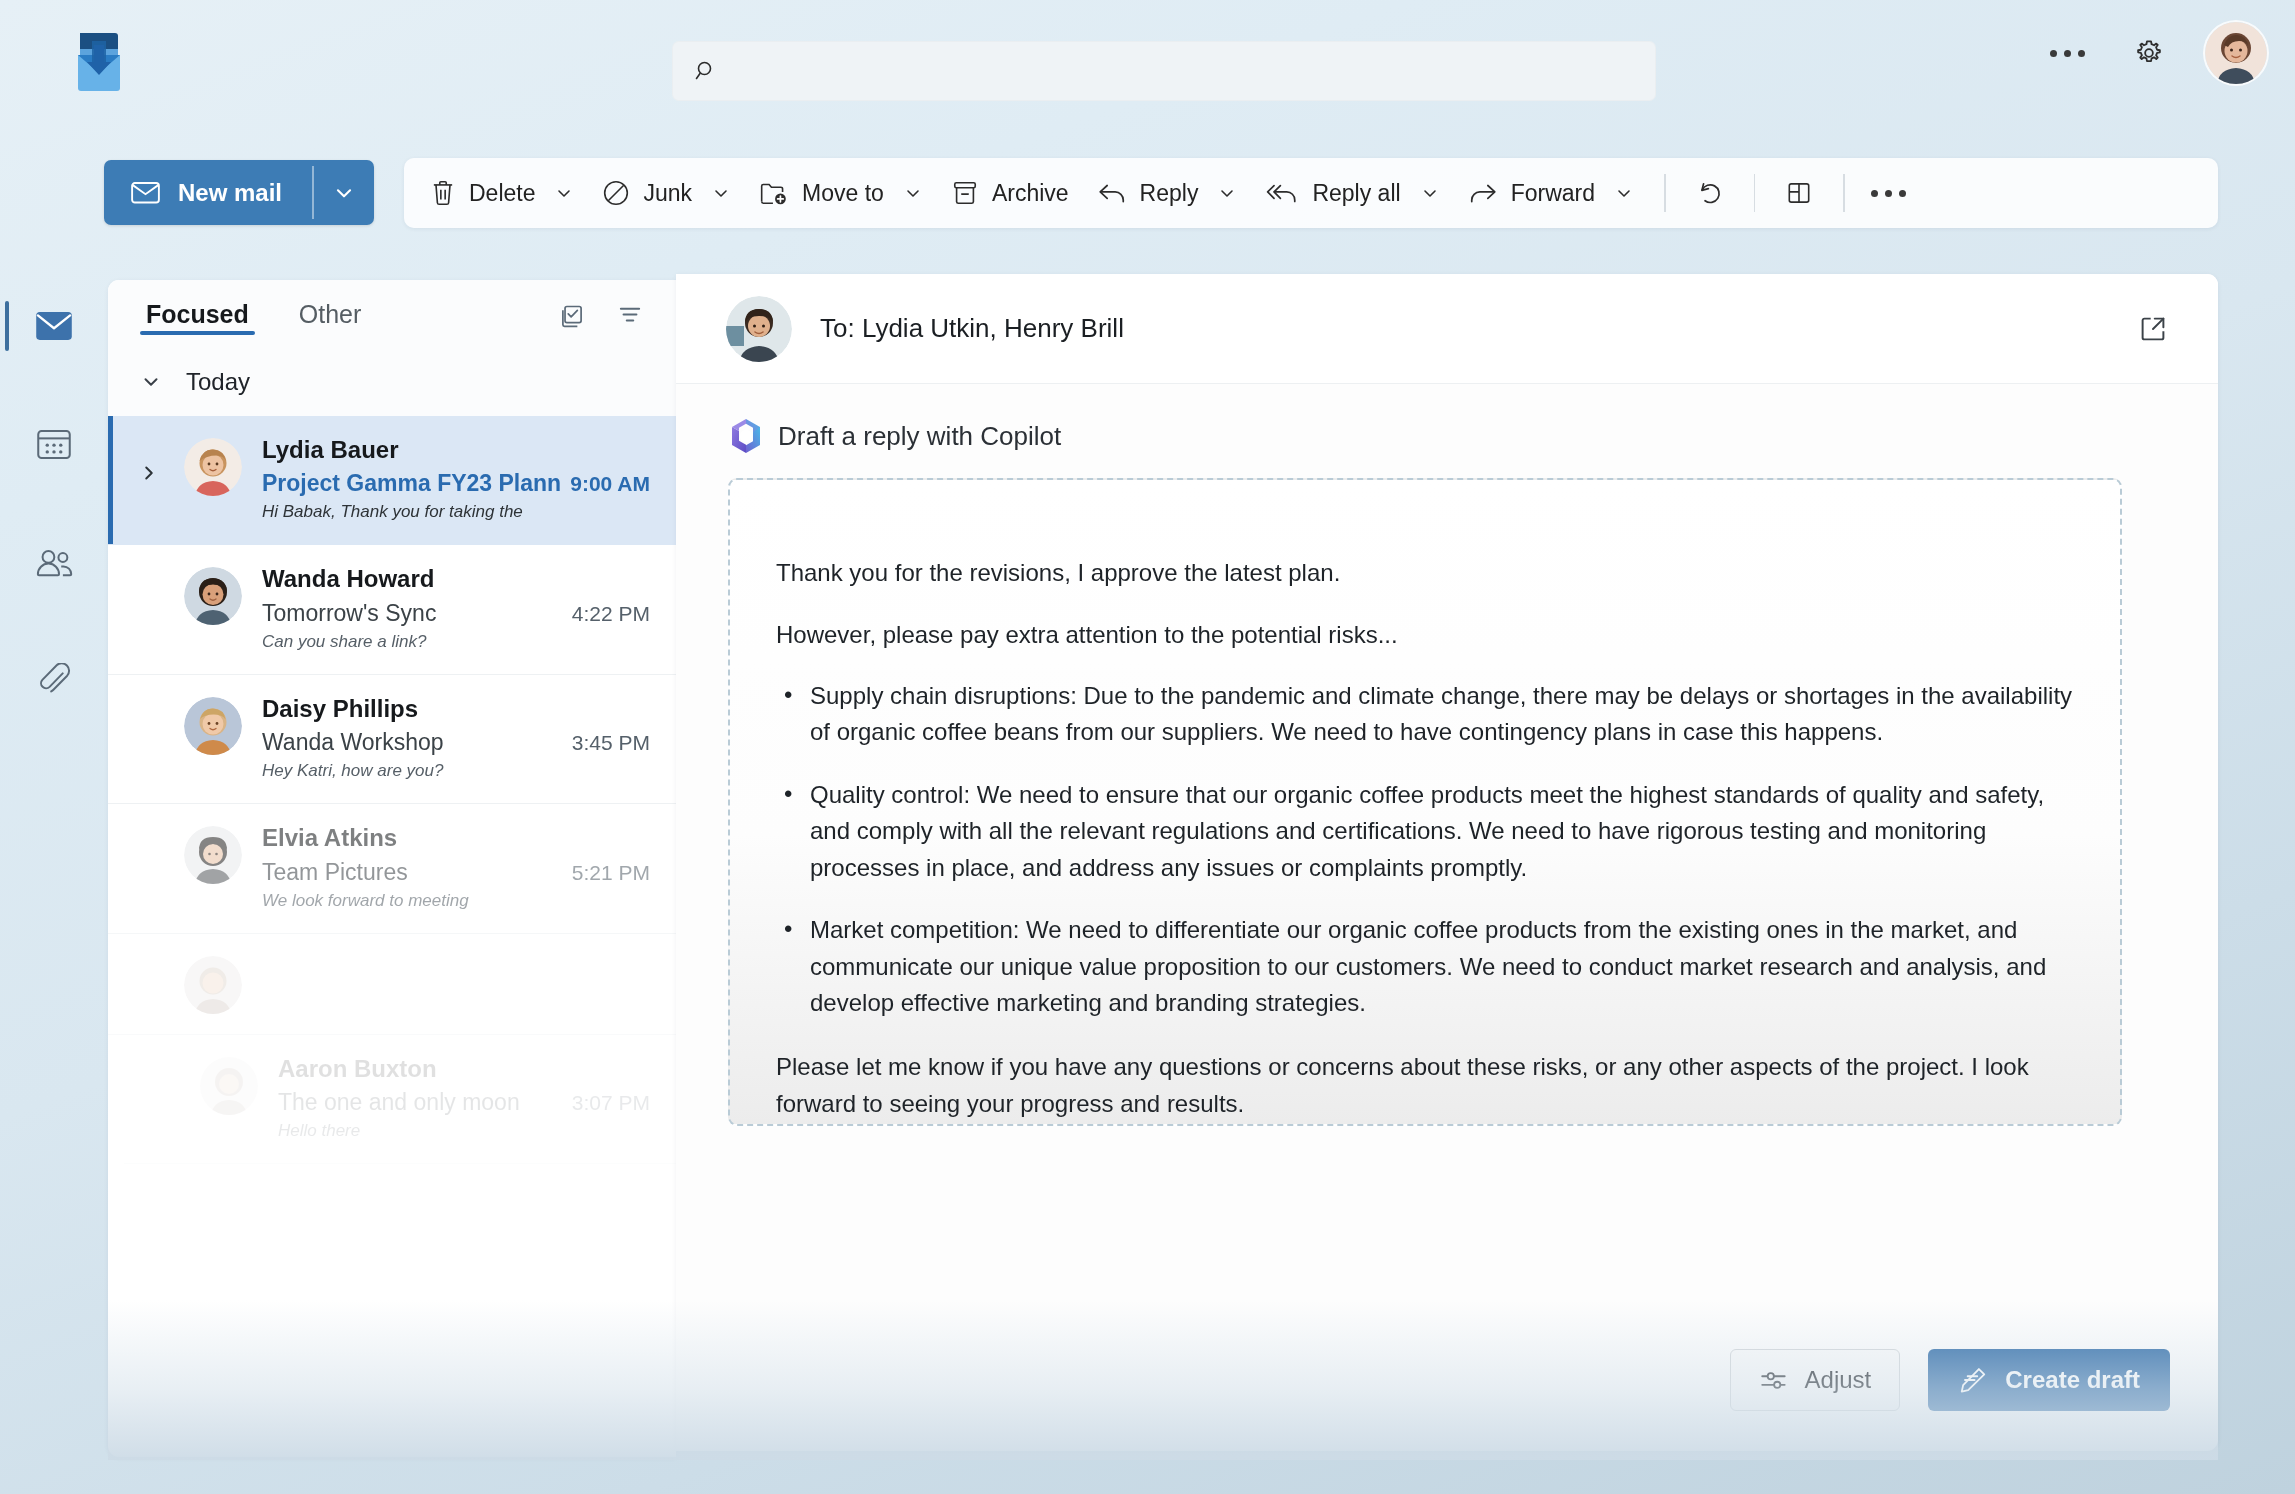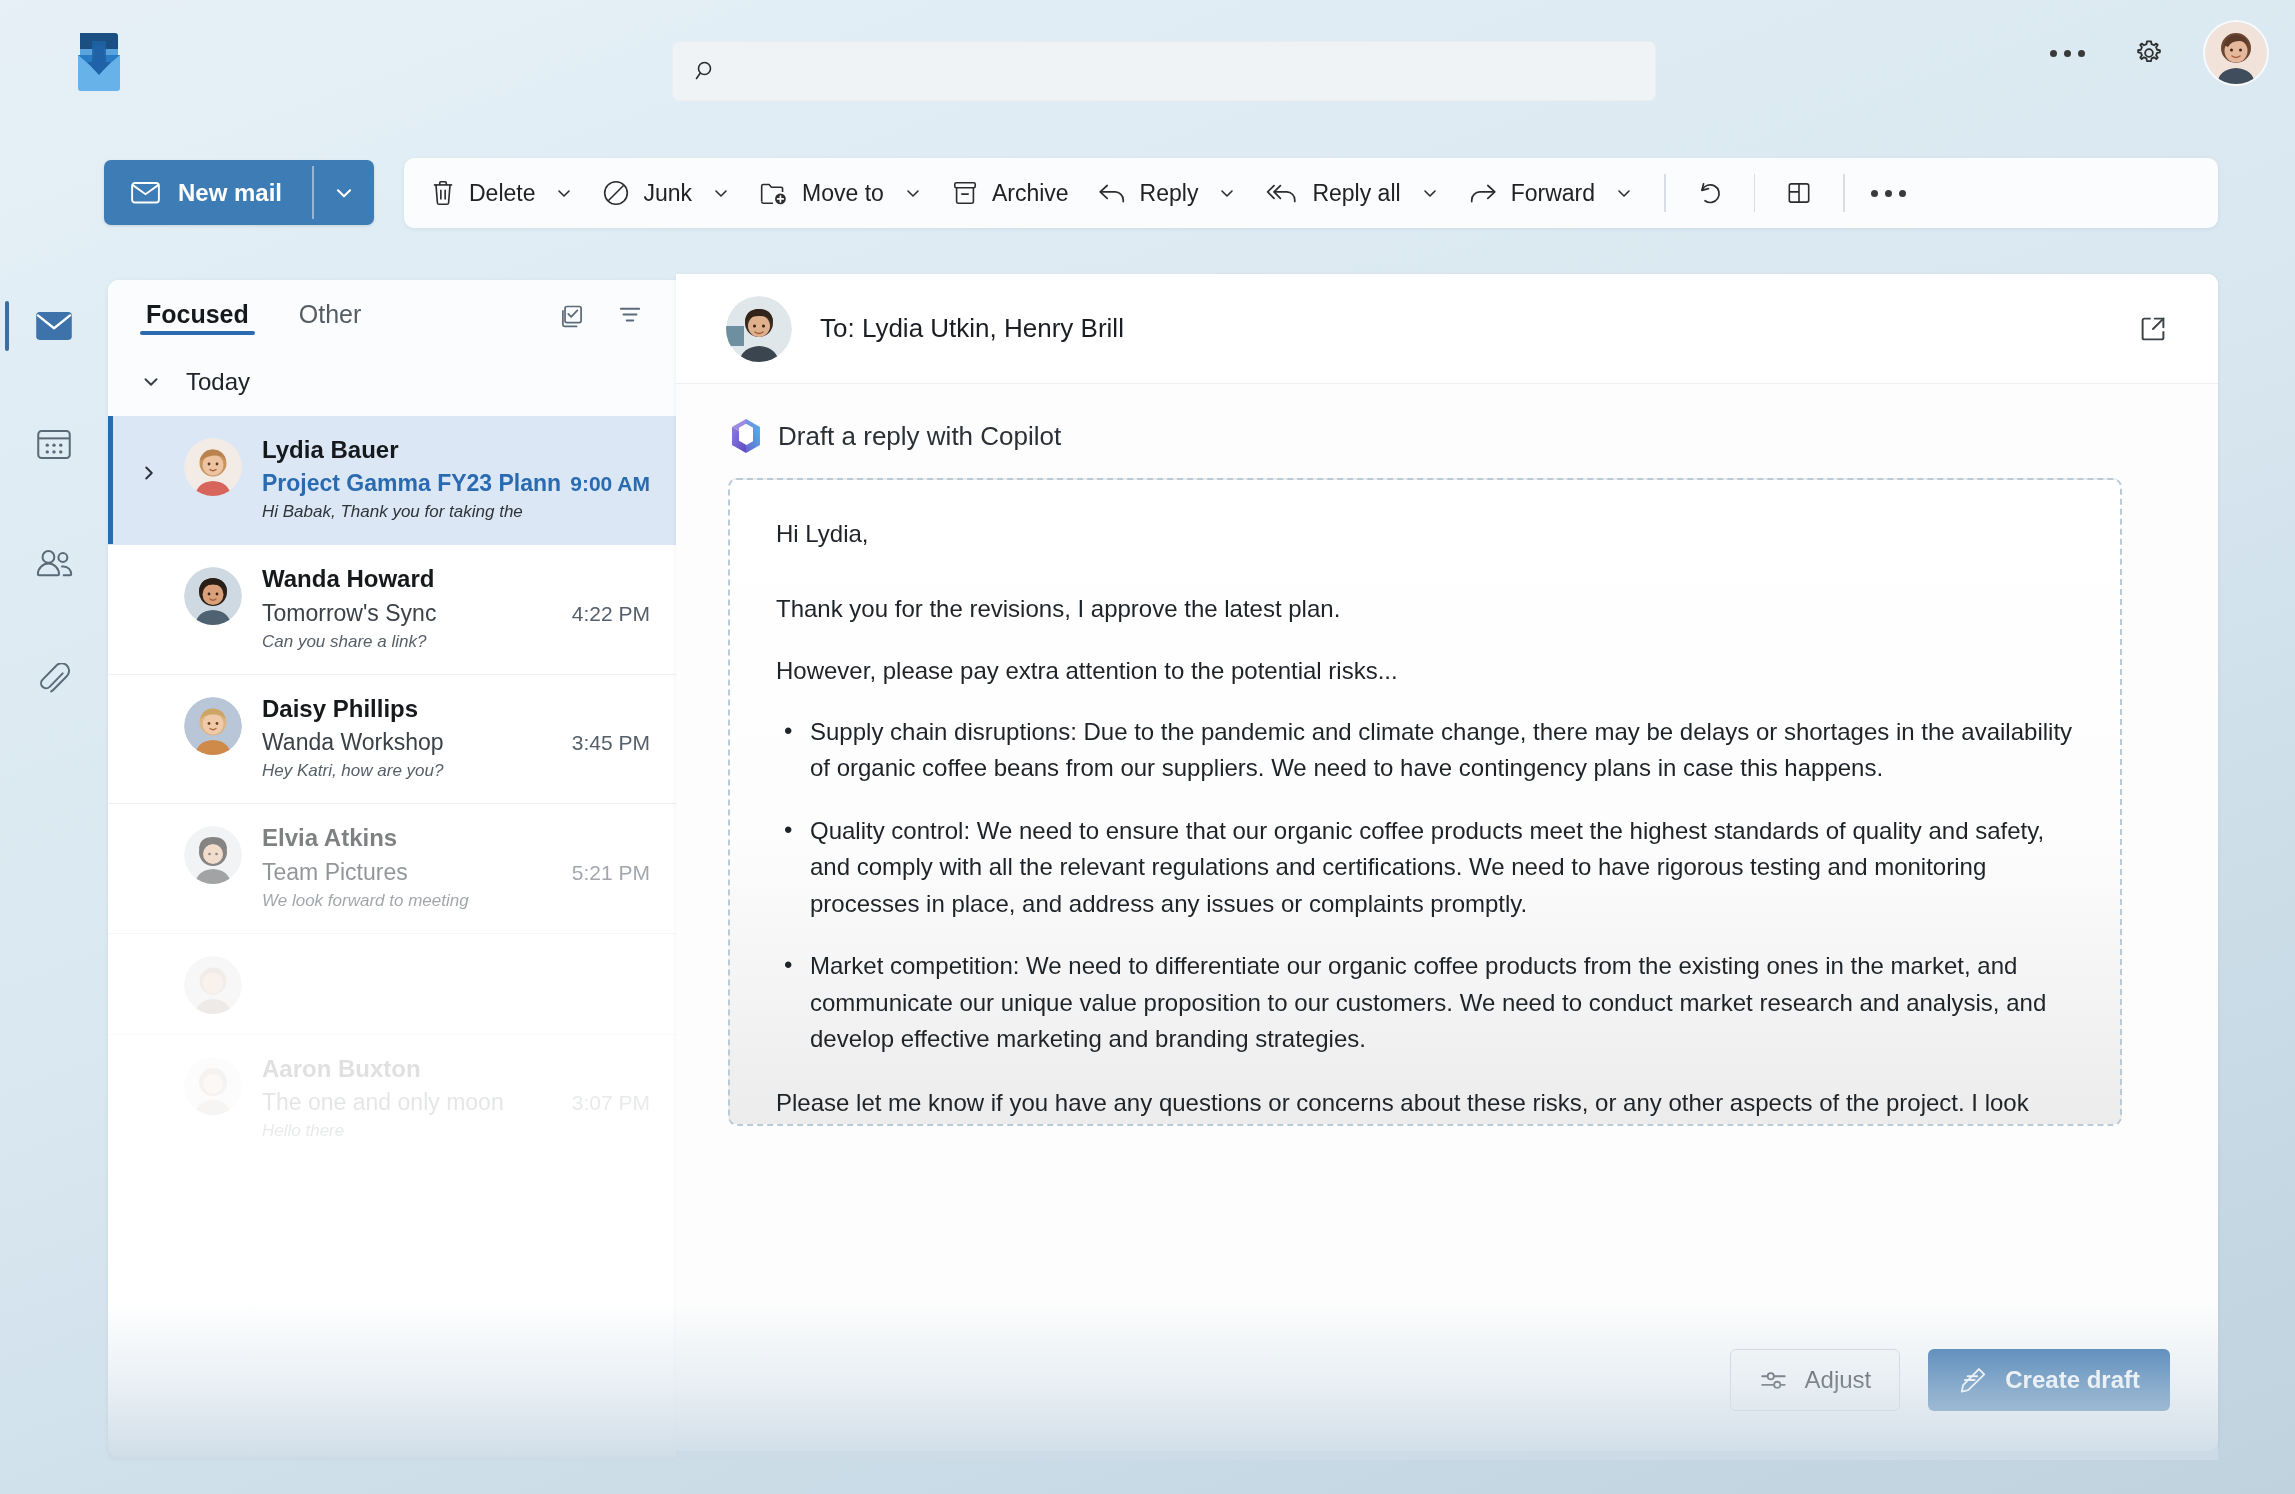--- a/index.html
+++ b/index.html
@@ -203,21 +203,21 @@
   .msg.selected .msg-subject { color: #2a6bb0; font-weight: 600; }
   .msg-time { font-size: 21px; color: #55606a; flex: none; }
   .msg.selected .msg-time { color: #2a6bb0; font-weight: 600; }
   .msg-preview {
     font-size: 17px; color: #565f67; line-height: 1.35;
     white-space: nowrap; overflow: hidden; text-overflow: clip; font-style: italic;
   }
   .msg.selected .msg-preview { color: #2e3337; }
   .msg.f1 { opacity: 0.55; }
   .msg.f2 { opacity: 0.30; }
-  .msg.f3 { opacity: 0.13; }
+  .msg.f3 { opacity: 0.13; margin-left: 16px; }
 
   
   .read-pane {
     position: absolute; left: 676px; top: 274px;
     width: 1542px; height: 1177px;
     background: #fdfdfd;
     border-radius: 0 11px 11px 0;
     overflow: hidden;
     box-shadow: 0 1px 5px rgba(10,40,70,0.06);
   }
@@ -792,21 +792,20 @@
         <path d="M34 11 V29 L20 37 V29.2 L27 25.2 V16.2 Z" fill="url(#cpB)"></path>
         <path d="M20 37 L6 29 V11 L13 15 V24.8 L20 28.8 Z" fill="url(#cpA)"></path>
         <path d="M6 11 L20 3 V7.8 L13 11.8 V15 Z" fill="#9b8ae6"></path>
         <circle cx="20" cy="20" r="6.1" fill="#ffffff"></circle>
       </svg>
     </span>
     <span class="copilot-label">Draft a reply with Copilot</span>
   </div>
 
   <div class="draft-box">
-    <div class="d-greet">Hi Lydia,</div>
     <div class="d-spacer"></div>
     <div class="d-para">Thank you for the revisions, I approve the latest plan.</div>
     <div class="d-para">However, please pay extra attention to the potential risks...</div>
     <ul class="d-list">
       <li>Supply chain disruptions: Due to the pandemic and climate change, there may be delays or shortages in the availability of organic coffee beans from our suppliers. We need to have contingency plans in case this happens.</li>
       <li>Quality control: We need to ensure that our organic coffee products meet the highest standards of quality and safety, and comply with all the relevant regulations and certifications. We need to have rigorous testing and monitoring processes in place, and address any issues or complaints promptly.</li>
       <li>Market competition: We need to differentiate our organic coffee products from the existing ones in the market, and communicate our unique value proposition to our customers. We need to conduct market research and analysis, and develop effective marketing and branding strategies.</li>
     </ul>
     <div class="d-close">Please let me know if you have any questions or concerns about these risks, or any other aspects of the project. I look forward to seeing your progress and results.</div>
 

